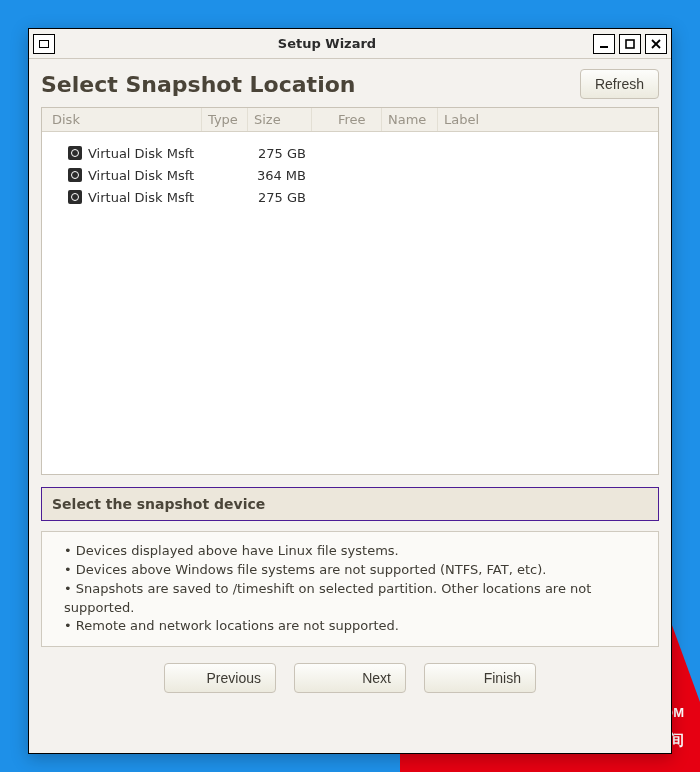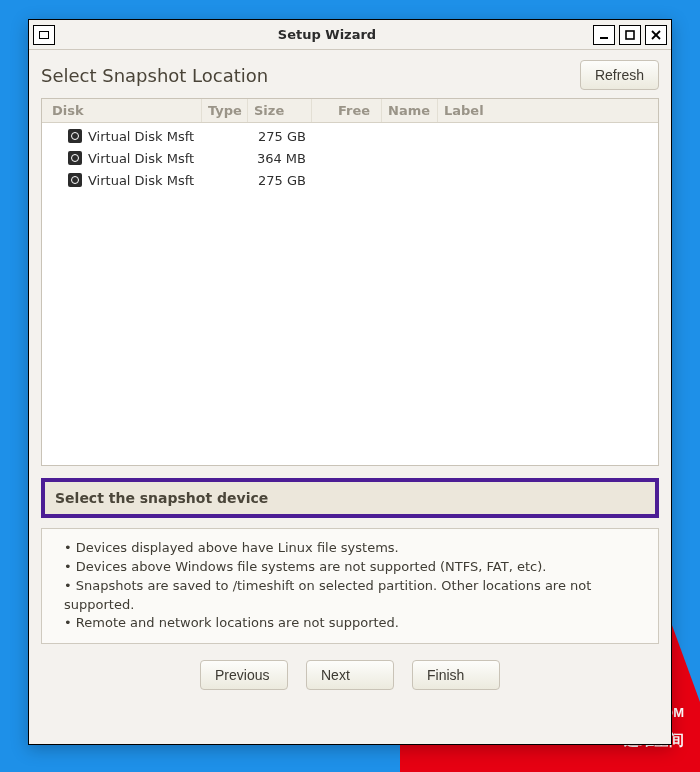--- a/index.html
+++ b/index.html
@@ -39,21 +39,21 @@
     position: absolute; right: 6px; bottom: 18px;
     background: #e60012; color: #fff;
     font-size: 15px; font-weight: 700;
     padding: 4px 10px;
     font-family: "Microsoft YaHei", Arial, sans-serif;
   }
 
   
   .window {
     position: absolute;
-    left: 28px; top: 19px;
+    left: 28px; top: 28px;
     width: 644px; height: 726px;
     background: #f4f2ee;
     border: 1px solid #000;
     box-shadow: 0 4px 16px rgba(0,0,0,.25);
     display: flex; flex-direction: column;
   }
   .titlebar {
     height: 30px;
     display: flex; align-items: center;
     padding: 0 4px;
@@ -83,21 +83,21 @@
   .client {
     flex: 1; display: flex; flex-direction: column;
     padding: 10px 12px 12px 12px;
   }
   .header-row {
     display: flex; align-items: center;
     margin-bottom: 8px;
   }
   .heading {
     flex: 1;
-    font-size: 18px; font-weight: 400; color: #4a4438;
+    font-size: 22px; font-weight: 700; color: #4a4438;
   }
   .btn {
     border: 1px solid #c9c3b7;
     background: linear-gradient(#fdfdfb,#eceade);
     color: #3d3a33;
     border-radius: 4px;
     padding: 6px 14px;
     font-size: 14px;
     cursor: pointer;
   }
@@ -106,72 +106,72 @@
     border: 1px solid #c9c3b7;
     background: #ffffff;
     height: 368px;
     overflow: hidden;
   }
   .list-header {
     display: flex;
     background: #f2efe8;
     border-bottom: 1px solid #d6d1c5;
     color: #9a9488;
-    font-weight: 700; font-size: 13px;
+    font-weight: 400; font-size: 13px;
     height: 24px; align-items: center;
   }
   .col { padding: 0 6px; }
   .c-disk  { width: 160px; padding-left: 10px; }
   .c-type  { width: 46px; }
   .c-size  { width: 64px; text-align: right; }
   .c-free  { width: 50px; margin-left: 20px; }
   .c-name  { width: 56px; }
   .c-label { flex: 1; }
   .list-header .col { border-right: 1px solid #e3dfd4; height: 100%; display:flex; align-items:center; }
   .list-header .c-label { border-right: none; }
 
-  .list-body { padding: 2px 0; }
+  .list-body { padding: 2px 0; margin-top: 8px; }
   .row {
     display: flex; align-items: center;
     height: 22px; font-size: 13px; color: #2f2f2f;
     padding-left: 0;
   }
   .row .c-disk { display:flex; align-items:center; gap:6px; padding-left: 26px; }
   .disk-icon {
     width: 14px; height: 14px;
     background: #2b2b2b; border-radius: 2px;
     display:inline-flex; align-items:center; justify-content:center;
   }
   .disk-icon::after {
     content:""; width:6px; height:6px; border:1.5px solid #fff; border-radius:50%;
   }
 
   .section-bar {
     margin-top: 12px;
     background: #ece7db;
-    border: 4px solid #4c1d95;
+    border: 1px solid #4c1d95;
     padding: 8px 10px;
     font-size: 14px; font-weight: 700; color: #4b463a;
   }
 
   .info-box {
     margin-top: 10px;
     border: 1px solid #cfcabf;
     background: #fbfaf7;
     padding: 10px 22px;
     font-size: 13px; color: #3f3c34;
     line-height: 1.45;
   }
   .info-box .line::before { content: "• "; font-style: normal; }
 
   .nav-row {
     display: flex; justify-content: center; gap: 18px;
     margin-top: 16px;
   }
-  .nav-row .btn { width: 88px; text-align: left; }
+  .nav-row .btn { width: 112px; text-align: right; }
 </style>
 </head>
 <body>
 
 <div class="corner-red">
   <div class="tri-white"></div>
   <div class="tri-red"></div>
 </div>
 <div class="badge-url">WWW.94IP.COM</div>
 <div class="badge-cn">IT运维空间</div>

